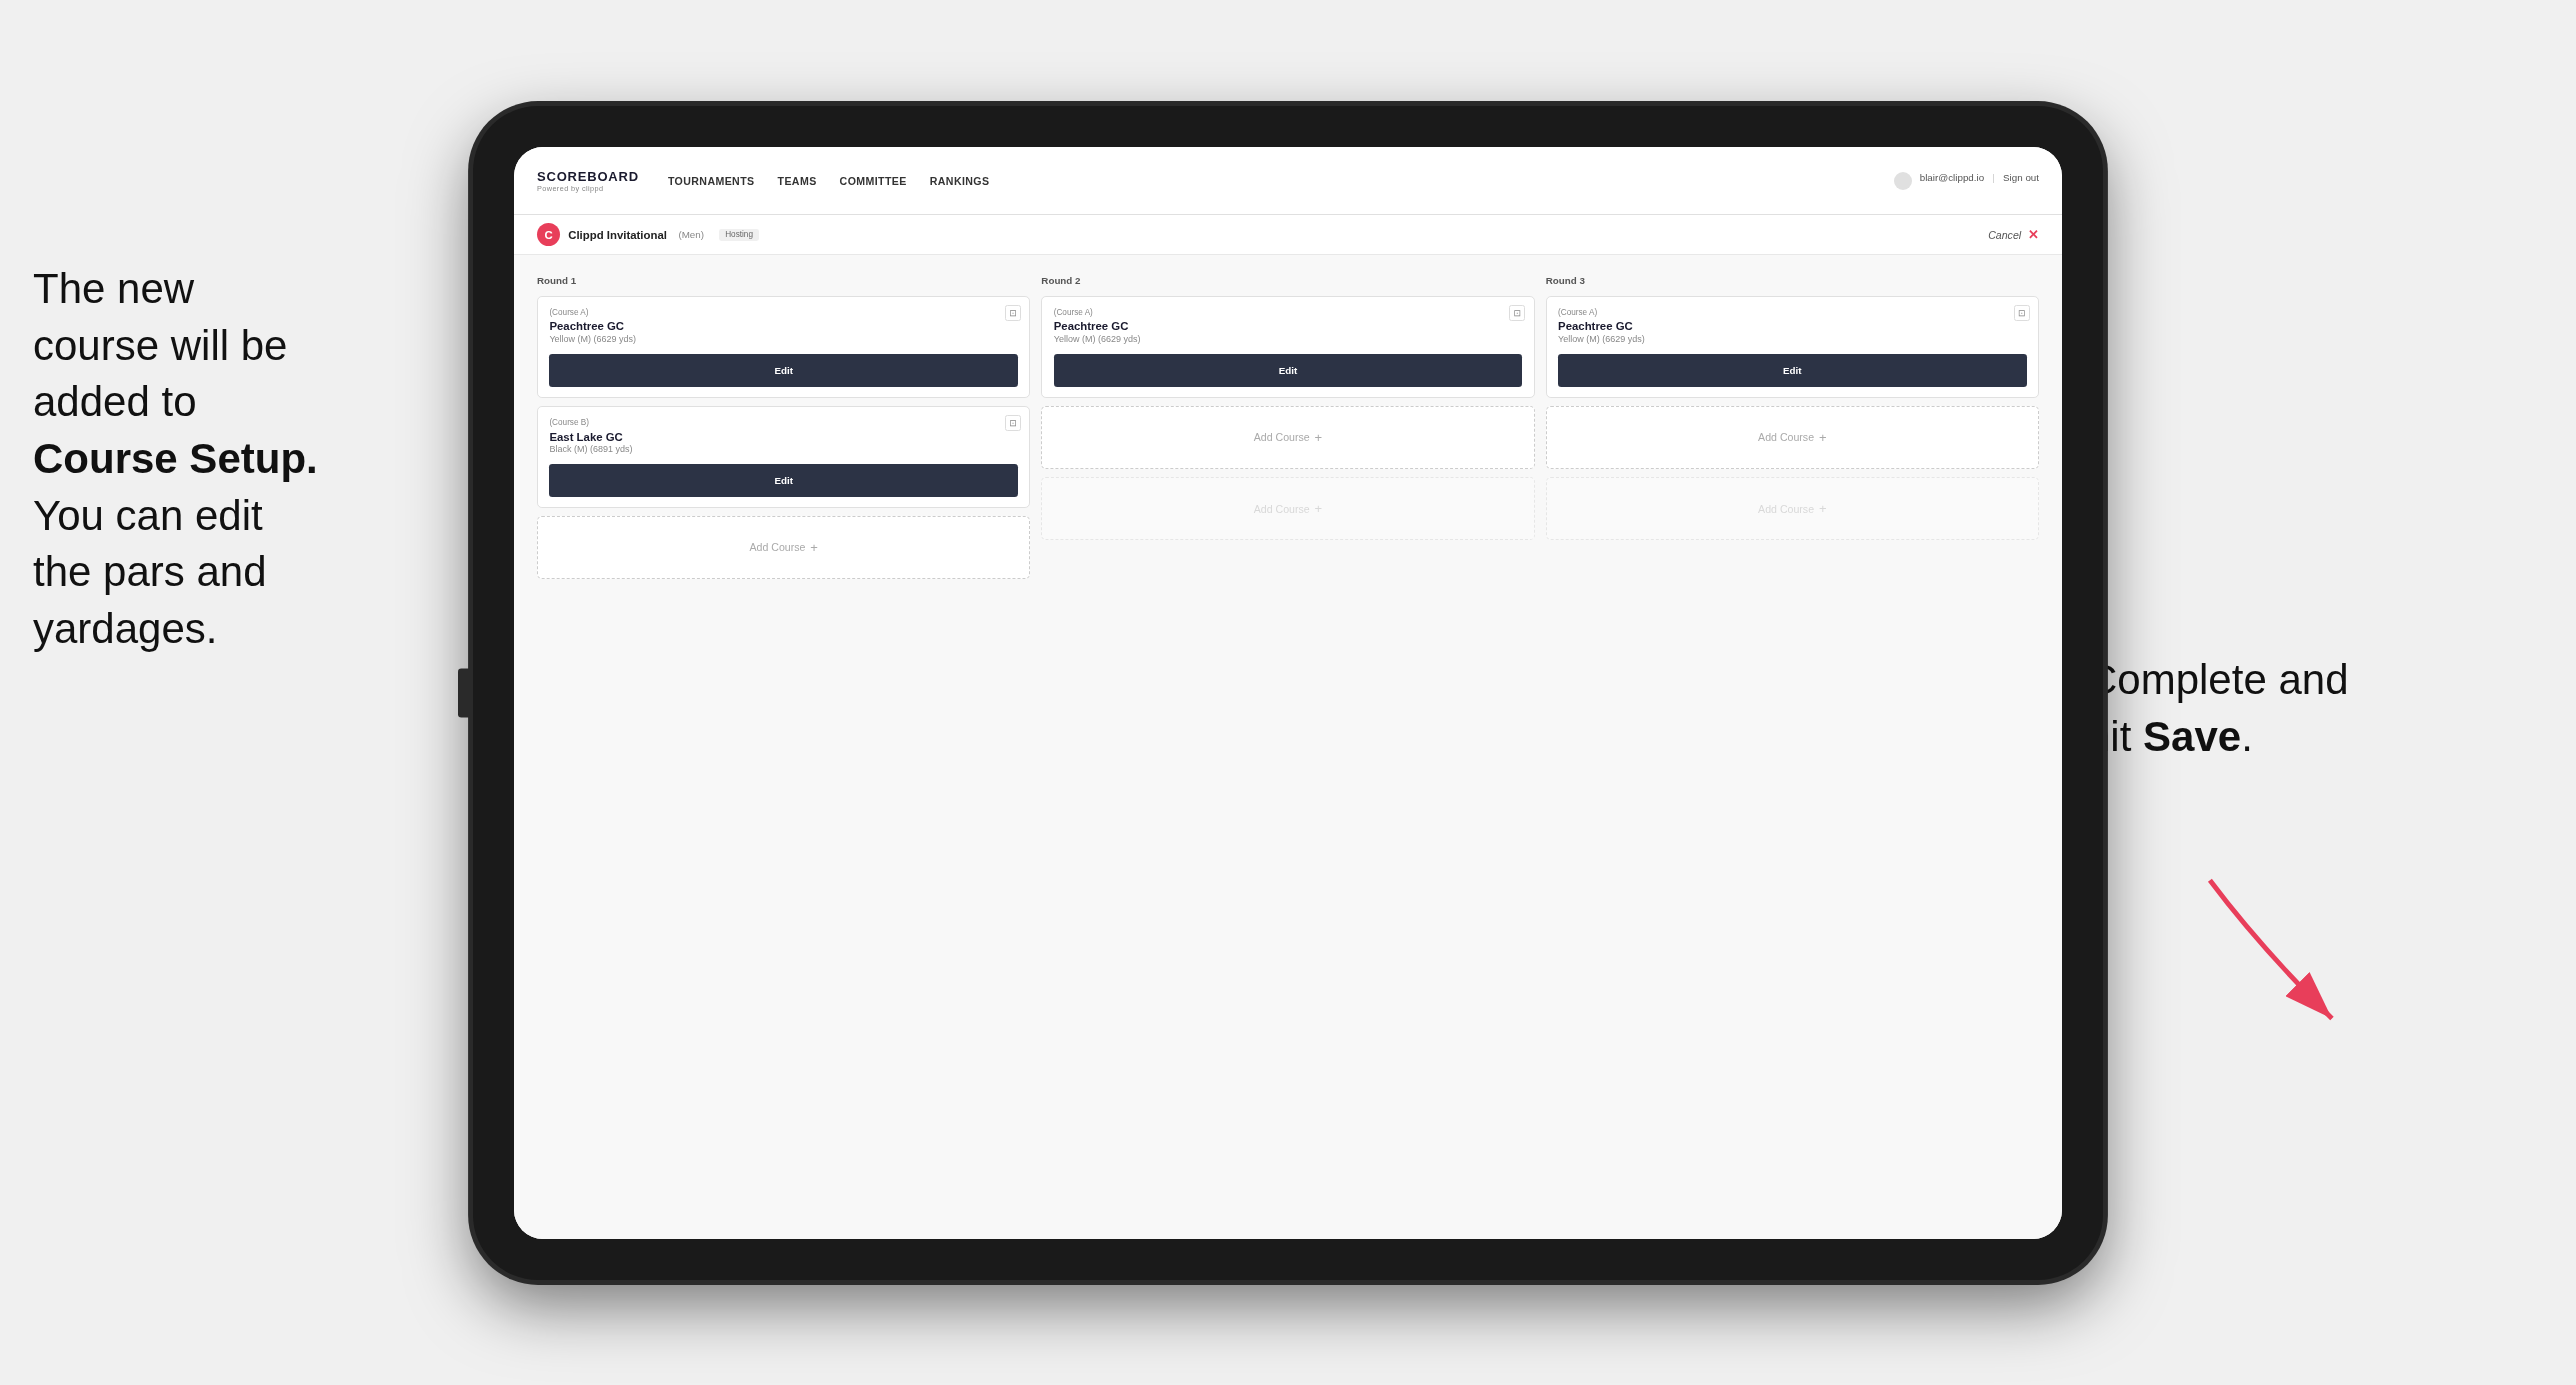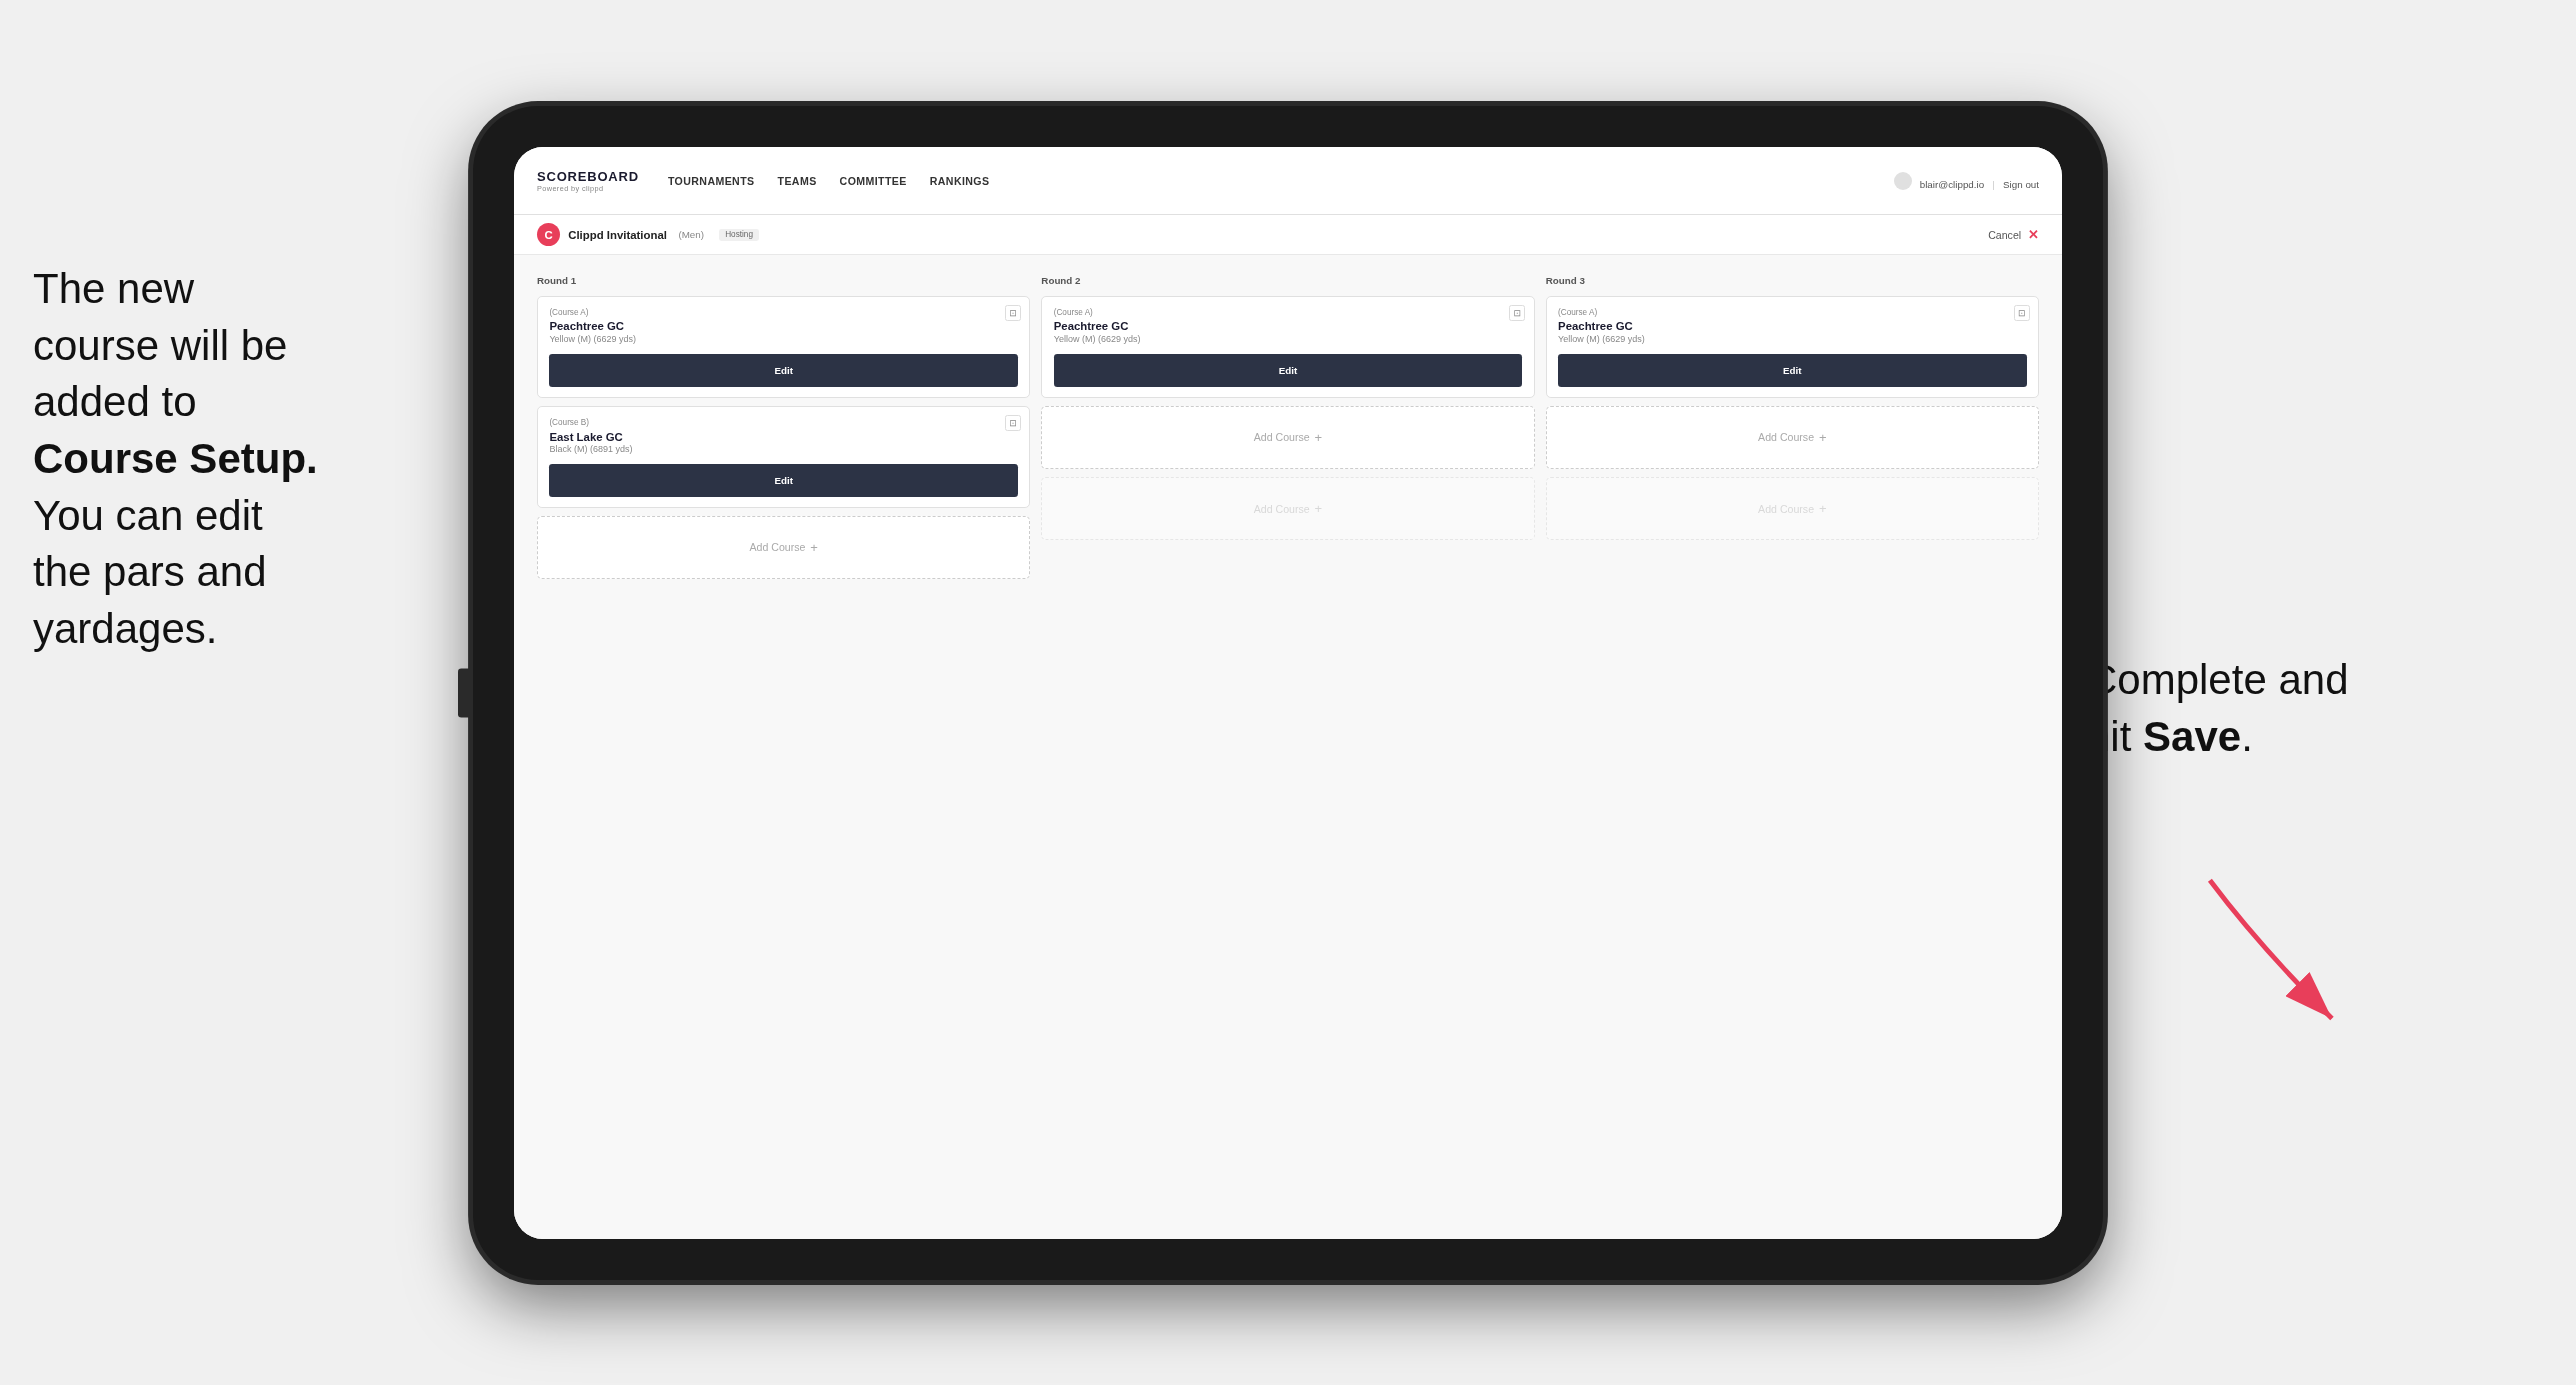--- a/index.html
+++ b/index.html
@@ -117,21 +117,21 @@
       color: #333;
       font-weight: 600;
       letter-spacing: 0.4px;
       cursor: pointer;
       padding: 3.3px 0;
       text-decoration: none;
     }
 
     .nav-right {
       display: flex;
-      align-items: flex-end;
+      align-items: flex-start;
       gap: 8.2px;
       font-size: 9.8px;
       color: #555;
     }
     .nav-avatar {
       width: 18px;
       height: 18px;
       border-radius: 50%;
       background: #e0e0e0;
       display: inline-block;
@@ -180,20 +180,21 @@
       color: #666;
       font-size: 8.2px;
       padding: 1.6px 6.5px;
       border-radius: 2.4px;
       margin-left: 6.5px;
     }
     .cancel-btn {
       font-size: 10.6px;
       color: #555;
       cursor: pointer;
+      font-style: italic;
     }
     .cancel-x { color: #e83e5a; margin-left: 3.3px; font-weight: bold; }
 
     
     .tab-bar {
       background: #2c3345;
       display: flex;
       align-items: center;
       padding: 0 23px;
       flex-shrink: 0;

